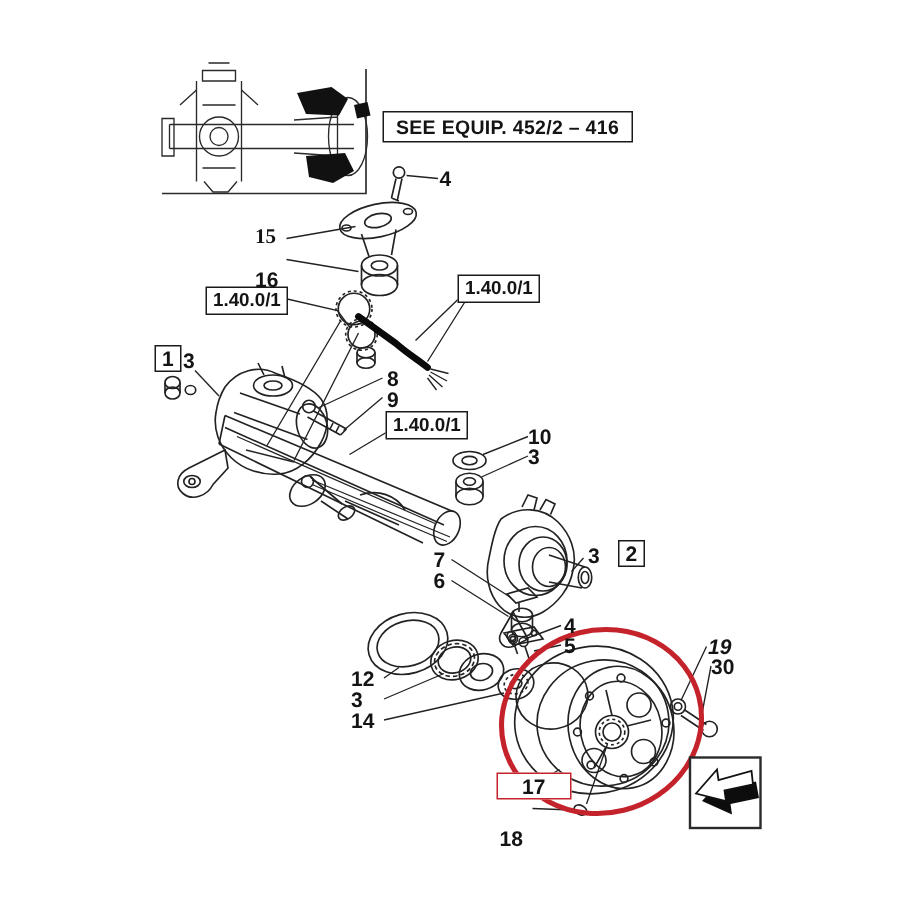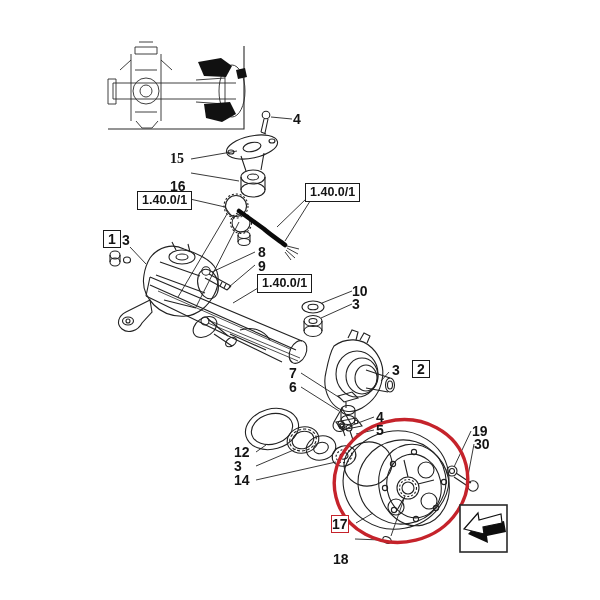--- a/index.html
+++ b/index.html
@@ -2,21 +2,21 @@
 <html><head>
 <meta charset="utf-8">
 <style>
   html,body{margin:0;padding:0;background:#fff;}
   #page{position:relative;width:600px;height:600px;background:#fff;overflow:hidden;
         font-family:"Liberation Sans", sans-serif;}
   svg{position:absolute;left:0;top:0;}
   .callout{position:absolute;font-weight:bold;font-size:14px;color:#141414;line-height:1;
            white-space:nowrap;}
   .callout.boxed{border:1.4px solid #1a1a1a;padding:1px 4px;background:#fff;}
-  .callout.redbox{border:1.4px solid #c5232b;padding:1px 0;background:#fff;}
+  .callout.redbox{border:1.4px solid #c5232b;padding:1px 16px;background:#fff;}
   .refbox{position:absolute;font-weight:bold;font-size:12.5px;color:#141414;line-height:1;
           border:1.3px solid #1a1a1a;background:#fff;padding:2px 4px;white-space:nowrap;}
   .equipbox{position:absolute;left:255px;top:74px;font-weight:bold;font-size:13px;color:#141414;
             border:1.4px solid #1a1a1a;background:#fff;padding:2px 8px;white-space:nowrap;letter-spacing:.2px;}
 </style>
 </head>
 <body>
 
 <div id="page">
 
@@ -215,20 +215,21 @@
 
     <g>
       <rect x="460" y="505" width="47" height="47" fill="#fff" stroke="#2a2a2a" stroke-width="1.6"></rect>
       <g>
         <path d="M468,534 L482,519 L483,526 L504,521 L506,532 L487,536 L488,543 Z" fill="#0d0d0d" stroke="none"></path>
         <path d="M464,529 L478,513 L479,520 L501,514 L502,523 L483,527 L484,534 Z" fill="#fff" stroke="#111" stroke-width="1.2"></path>
       </g>
     </g>
   </svg>
 
+  <div class="equipbox">SEE EQUIP. 452/2 – 416</div>
 
   <div class="refbox" style="left:137px;top:191px;">1.40.0/1</div>
   <div class="refbox" style="left:305px;top:183px;">1.40.0/1</div>
   <div class="refbox" style="left:257px;top:274px;">1.40.0/1</div>
 
   <div class="callout" style="left:293px;top:112px;">4</div>
   <div class="callout" style="left:170px;top:152px;font-family:Liberation Serif, serif;">15</div>
   <div class="callout" style="left:170px;top:167px;margin-top:12px;">16</div>
   <div class="callout boxed" style="left:103px;top:230px;">1</div>
   <div class="callout" style="left:122px;top:233px;">3</div>
@@ -238,18 +239,18 @@
   <div class="callout" style="left:352px;top:297px;">3</div>
   <div class="callout" style="left:392px;top:363px;">3</div>
   <div class="callout boxed" style="left:412px;top:360px;">2</div>
   <div class="callout" style="left:289px;top:366px;">7</div>
   <div class="callout" style="left:289px;top:380px;">6</div>
   <div class="callout" style="left:376px;top:410px;">4</div>
   <div class="callout" style="left:376px;top:423px;">5</div>
   <div class="callout" style="left:234px;top:445px;">12</div>
   <div class="callout" style="left:234px;top:459px;">3</div>
   <div class="callout" style="left:234px;top:473px;">14</div>
-  <div class="callout" style="left:472px;top:424px;">19</div>
+  <div class="callout" style="left:472px;top:424px;font-style:italic;">19</div>
   <div class="callout" style="left:474px;top:437px;">30</div>
   <div class="callout redbox" style="left:331px;top:515px;">17</div>
   <div class="callout" style="left:333px;top:552px;">18</div>
 
 </div>
 
 </body></html>

